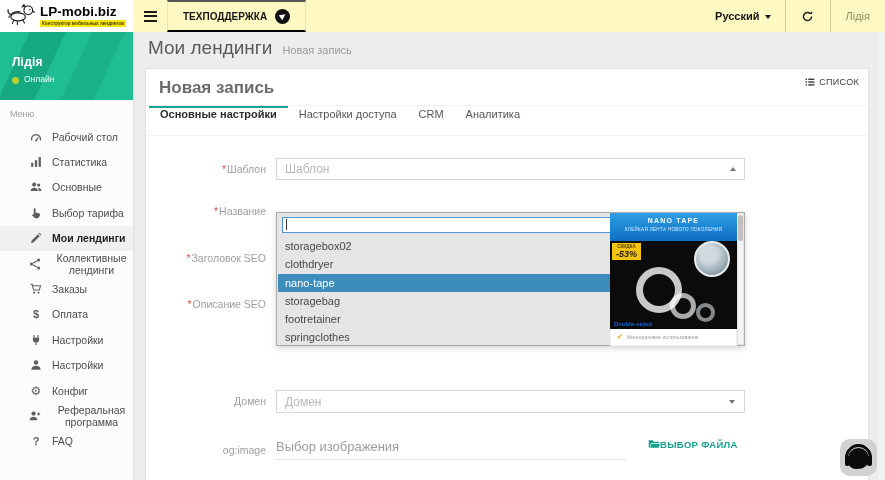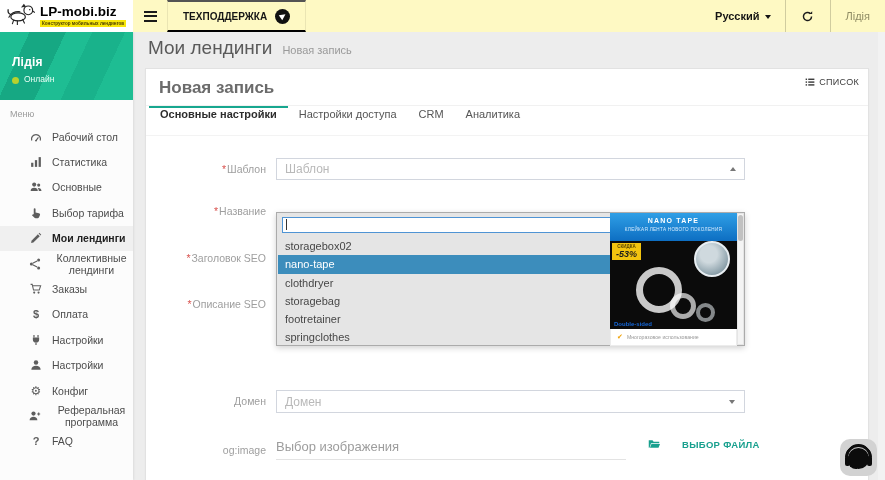--- a/index.html
+++ b/index.html
@@ -86,21 +86,21 @@
   .pv-ring2 { position:absolute; left:60px; top:52px; width:26px; height:26px; border-radius:50%; border:5px solid rgba(255,255,255,.66); }
   .pv-ring3 { position:absolute; left:86px; top:62px; width:19px; height:19px; border-radius:50%; border:4px solid rgba(233,240,244,.55); }
   .pv-caption { position:absolute; left:4px; bottom:2px; font-size:6px; font-weight:bold; color:#1566d6; }
   .pv-foot { height:17px; background:#fff; border:1px solid #ececec; border-top:none; display:flex; align-items:center; gap:4px; padding-left:6px; }
   .pv-check { color:#f0a30a; font-size:7px; }
   .pv-note { font-size:5.2px; color:#9a9a9a; }
 
   
   .og-input { position:absolute; left:130px; top:365px; width:350px; height:26px; border:none; border-bottom:1px solid #e3e3e3; font-size:13px; color:#a16207; background:transparent; outline:none; }
   .og-input::placeholder { color:#9d9d9d; }
-  .file-btn { position:absolute; left:502px; top:369px; display:flex; align-items:center; gap:22px; font-size:9.5px; font-weight:bold; color:#18a08e; letter-spacing:.3px; background:none; border:none; cursor:pointer; }
+  .file-btn { position:absolute; left:502px; top:369px; display:flex; align-items:center; gap:0; font-size:9.5px; font-weight:bold; color:#18a08e; letter-spacing:.3px; background:none; border:none; cursor:pointer; }
   .file-btn svg { width:12px; height:12px; }
 
   
   .chat-widget { position:absolute; right:8px; bottom:4px; width:37px; height:37px; border-radius:10px; background:#d2d2d2; display:flex; align-items:center; justify-content:center; z-index:30; cursor:pointer; }
   .hs { position:relative; width:27px; height:27px; }
   .hs-head { position:absolute; left:3px; top:4px; width:21px; height:21px; border-radius:50%; background:#0c0c0c; }
   .hs-band { position:absolute; left:0; top:0; width:27px; height:27px; border-radius:50%; border:3px solid #0c0c0c; border-bottom-color:transparent; border-left-color:transparent; transform:rotate(-45deg); }
   .hs-cup { position:absolute; top:12px; width:5px; height:10px; border-radius:2px; background:#0c0c0c; }
   .hs-cup.l { left:0; } .hs-cup.r { right:0; }
   .hs-mic { position:absolute; left:3px; top:17px; width:9px; height:8px; border:2px solid #0c0c0c; border-top:none; border-right:none; border-radius:0 0 0 9px; }
@@ -357,26 +357,26 @@
       <div class="dropdown">
         <input class="dd-search" value="" style="">
         <span class="text-caret"></span>
 
         <div class="dd-list">
 
             <div class="dd-opt">
               <span>storagebox02</span>
             </div>
 
+            <div class="dd-opt">
+              <span>clothdryer</span>
+            </div>
+
             <div class="dd-opt highlighted">
               <span>nano-tape</span>
-            </div>
-
-            <div class="dd-opt">
-              <span>clothdryer</span>
             </div>
 
             <div class="dd-opt">
               <span>storagebag</span>
             </div>
 
             <div class="dd-opt">
               <span>footretainer</span>
             </div>
 

